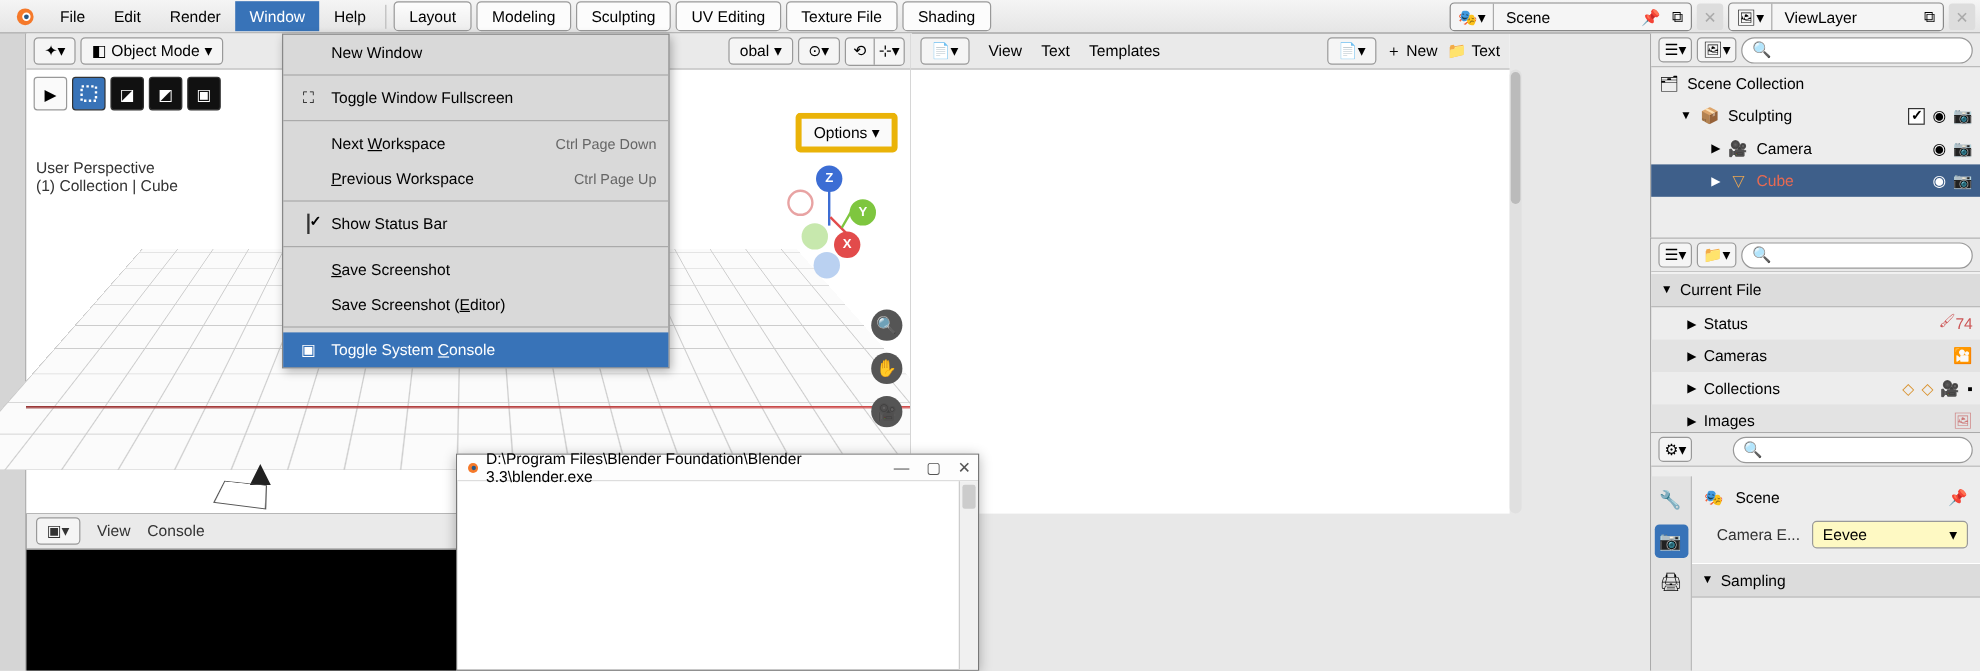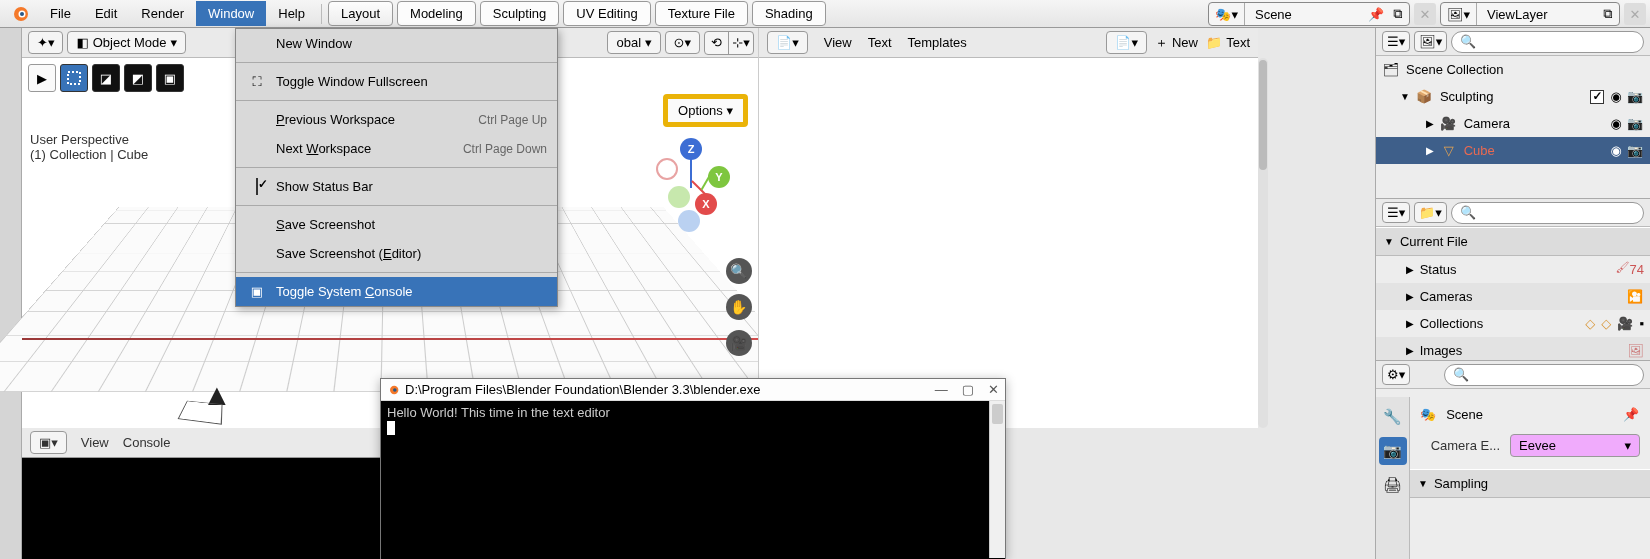--- a/index.html
+++ b/index.html
@@ -61,21 +61,21 @@
 .texteditor{position:absolute;left:758px;top:28px;width:500px;height:400px;background:#fff;border-left:1px solid #ccc}
 .te-header{display:flex;align-items:center;gap:16px;height:30px;padding:0 8px;background:#eaeaea;border-bottom:1px solid #bbb}
 .te-right{position:absolute;right:8px;top:3px;display:flex;align-items:center;gap:8px}
 
 
 .pyconsole{position:absolute;left:22px;top:428px;width:358px;height:131px;background:#000;color:#bbb;font-family:monospace;font-size:13px}
 .py-header{display:flex;align-items:center;gap:14px;height:30px;background:#eaeaea;color:#333;padding:0 8px;border-bottom:1px solid #999}
 .py-body{padding:8px;color:#5a7ad4;white-space:pre;font-family:monospace}
 
 
-.sysconsole{position:absolute;left:380px;top:378px;width:626px;height:181px;background:#fff;border:1px solid #777;box-shadow:0 2px 10px rgba(0,0,0,.3);z-index:50}
+.sysconsole{position:absolute;left:380px;top:378px;width:436px;height:181px;background:#fff;border:1px solid #777;box-shadow:0 2px 10px rgba(0,0,0,.3);z-index:50}
 .syscon-title{display:flex;align-items:center;height:22px;padding:0 6px;font-size:11px;background:#fdfdfd;border-bottom:1px solid #ddd}
 .syscon-title .winbtns{margin-left:auto;display:flex;gap:14px;color:#555;font-size:12px}
 .syscon-body{background:#000;color:#ccc;font-family:monospace;font-size:12px;padding:4px 6px;height:158px;position:relative}
 .syscon-body .cursor{position:absolute;left:6px;top:20px;width:8px;height:14px;background:#fff;animation:blink 1s infinite}
 .syscon-scroll{position:absolute;right:0;top:22px;bottom:0;width:16px;background:#f0f0f0;border-left:1px solid #ccc}
 .syscon-scroll .thumb{position:absolute;left:2px;top:3px;right:2px;height:20px;background:#ccc;border-radius:2px}
 @keyframes blink{50%{opacity:0}}
 
 
 .outliner{position:absolute;right:0;top:28px;width:275px;height:170px;background:#ededed;border-left:1px solid #aaa}
@@ -96,21 +96,21 @@
 .expand-hdr{display:flex;align-items:center;padding:6px 8px;background:#dcdcdc;border-top:1px solid #fff;border-bottom:1px solid #bbb;gap:6px;cursor:pointer}
 
 
 .props{position:absolute;right:0;top:360px;width:275px;height:199px;background:#ededed;border-left:1px solid #aaa;border-top:1px solid #aaa}
 .props-tabs{position:absolute;left:0;top:36px;width:34px;bottom:0;background:#e2e2e2;border-right:1px solid #bbb;display:flex;flex-direction:column;align-items:center;padding-top:6px;gap:6px}
 .ptab{width:28px;height:28px;display:flex;align-items:center;justify-content:center;border-radius:4px;cursor:pointer;font-size:15px}
 .ptab.active{background:#3873b8;color:#fff}
 .props-body{position:absolute;left:34px;top:36px;right:0;bottom:0;padding:10px}
 .prop-row{display:flex;align-items:center;gap:10px;margin-bottom:12px}
 .prop-row .lbl{width:80px;text-align:right;color:#333}
-.prop-dd{flex:1;border:1px solid #999;border-radius:4px;padding:3px 8px;background:#f0abfc;display:flex;align-items:center;justify-content:space-between}
+.prop-dd{flex:1;border:1px solid #999;border-radius:4px;padding:3px 8px;background:#fef9c3;display:flex;align-items:center;justify-content:space-between}
 .pin-ico{margin-left:auto;color:#555}
 
 
 .leftbar{position:absolute;left:0;top:28px;width:22px;bottom:0;background:#d5d5d5;border-right:1px solid #aaa}
 
 
 .midscroll{position:absolute;left:1258px;top:58px;width:10px;height:370px;background:#e0e0e0;border-radius:5px}
 .midscroll .th{position:absolute;left:1px;top:2px;right:1px;height:110px;background:#bbb;border-radius:4px}
 
 svg{display:block}
@@ -216,26 +216,26 @@
   <div class="mi">
       <span>New Window</span>
     </div>
   <div class="sep"></div>
   <div class="mi">
       <span class="ico">⛶</span>
       <span>Toggle Window Fullscreen</span>
     </div>
   <div class="sep"></div>
   <div class="mi">
+      <span>Next <span class="u">W</span>orkspace</span>
+      <span class="sc">Ctrl Page Down</span>
+    </div>
+  <div class="mi">
       <span><span class="u">P</span>revious Workspace</span>
       <span class="sc">Ctrl Page Up</span>
-    </div>
-  <div class="mi">
-      <span>Next <span class="u">W</span>orkspace</span>
-      <span class="sc">Ctrl Page Down</span>
     </div>
   <div class="sep"></div>
   <div class="mi">
       <span class="ico"><span class="chk on"></span></span>
       <span>Show Status Bar</span>
     </div>
   <div class="sep"></div>
   <div class="mi">
       <span><span class="u">S</span>ave Screenshot</span>
     </div>
@@ -289,24 +289,20 @@
           <circle cx="13" cy="10" r="3" fill="#265787"></circle>
         </svg>
       </span>
     <span>D:\Program Files\Blender Foundation\Blender 3.3\blender.exe</span>
     <div class="winbtns">
       <span>—</span>
       <span>▢</span>
       <span>✕</span>
     </div>
   </div>
-  <div class="syscon-body">
-    <span>Hello World! This time in the text editor</span>
-    <div class="cursor"></div>
-  </div>
   <div class="syscon-scroll">
       <div class="thumb"></div>
     </div>
 </div>
 
 <div class="outliner">
   <div class="out-header">
     <div class="dd-btn" style="padding:2px 4px">☰▾</div>
     <div class="dd-btn" style="padding:2px 4px">🖼▾</div>
     <div class="search-pill">

